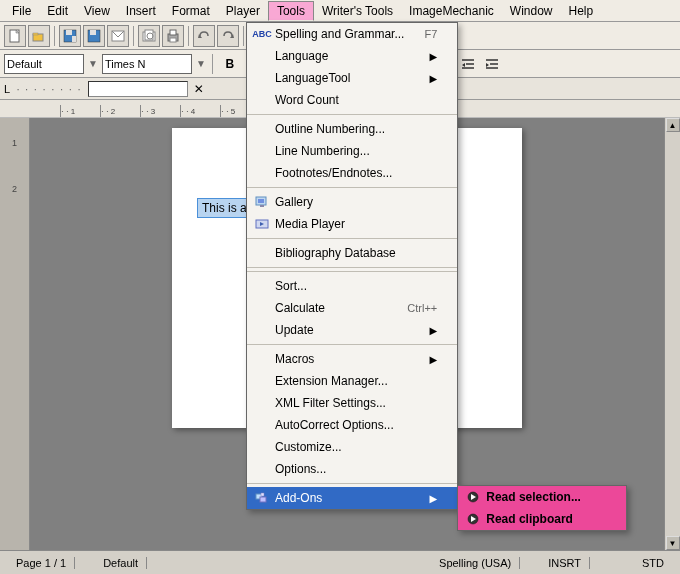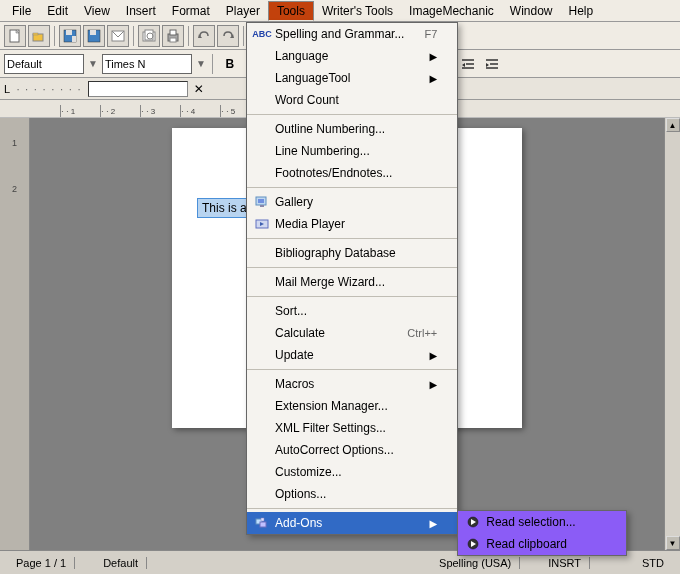--- a/index.html
+++ b/index.html
@@ -25,21 +25,21 @@
       z-index: 100;
     }
     .menubar-item {
       padding: 2px 8px;
       cursor: pointer;
       color: #000;
       font-size: 12px;
       white-space: nowrap;
     }
     .menubar-item.active {
-      background: #c2410c;
+      background: #f9a8d4;
       border: 1px solid #888;
       border-bottom: 1px solid #f0ece4;
       color: #000;
     }
 
     
     .toolbar-area {
       background: #f0ece4;
       border-bottom: 1px solid #999;
       display: flex;
@@ -184,26 +184,27 @@
       align-items: center;
       justify-content: center;
       font-size: 11px;
     }
 
     
     .submenu {
       position: absolute;
       top: 0;
       left: 100%;
-      background: #8b5cf6;
+      background: #ec4899;
       border: 1px solid #666;
       box-shadow: 3px 3px 6px rgba(0,0,0,0.3);
       min-width: 170px;
       pointer-events: all;
       z-index: 400;
+      font-weight: bold;
     }
     .submenu-container {
       position: relative;
     }
 
     
     .ruler-container {
       background: #e8e4dc;
       height: 18px;
       border-bottom: 1px solid #bbb;
@@ -511,23 +512,20 @@
             <polygon points="5,4 5,8 9,6" fill="#4060b0"></polygon>
           </svg>
       </span>
       <span>Media Player</span>
     </div>
     <div class="menu-separator"></div>
     <div class="menu-item">
       <span>Bibliography Database</span>
     </div>
     <div class="menu-separator"></div>
-    <div class="menu-item">
-      <span>Mail Merge Wizard...</span>
-    </div>
     <div class="menu-separator"></div>
     <div class="menu-item">
       <span>Sort...</span>
     </div>
     <div class="menu-item">
       <span>Calculate</span>
       <span class="shortcut">Ctrl++</span>
     </div>
     <div class="menu-item">
       <span>Update</span>

